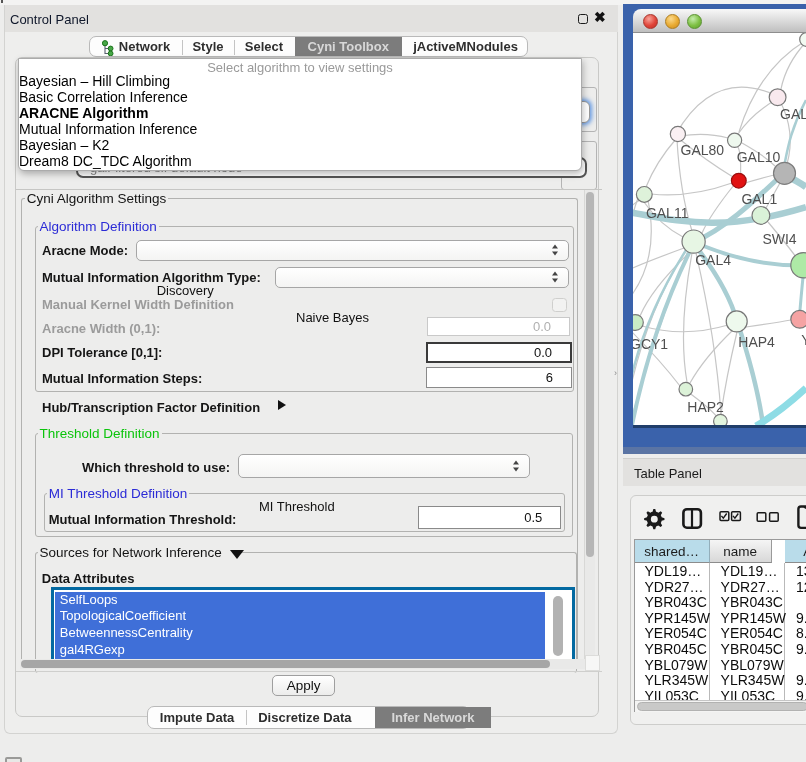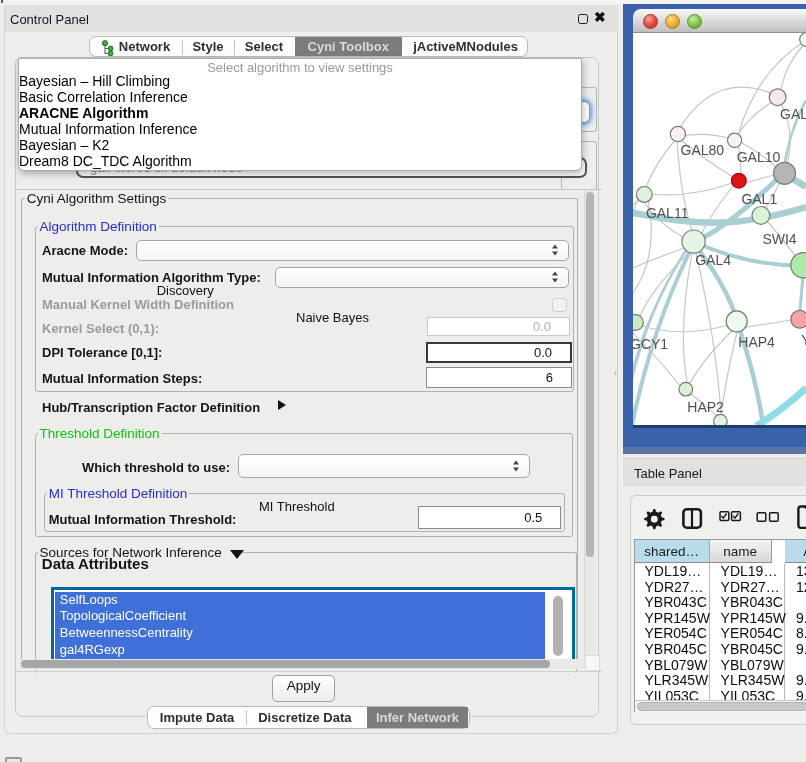--- a/index.html
+++ b/index.html
@@ -90,21 +90,21 @@
       <span class="ct">Discovery</span>
       <span class="arrs"></span>
     </div>
  <div class="lbl" style="left:37px;top:265px;">Mutual Information Algorithm Type:</div>
  <div class="combo" style="left:270px;top:261.5px;width:294px;height:21.5px;">
       <span class="ct">Naive Bayes</span>
       <span class="arrs"></span>
     </div>
  <div class="lbl dis" style="left:37px;top:291.5px;">Manual Kernel Width Definition</div>
  <div class="abs" style="left:547px;top:292.5px;width:14.5px;height:14.5px;background:#f2f2f1;border:1px solid #cfcfcd;border-radius:3.5px;box-sizing:border-box;"></div>
- <div class="lbl dis" style="left:37px;top:315.5px;">Kernel Select (0,1):</div>
+ <div class="lbl dis" style="left:37px;top:315.5px;">Aracne Width (0,1):</div>
  <div class="field" style="left:422px;top:311.5px;width:143px;height:19.5px;border:1px solid #c9c9c9;color:#b0b0b0;line-height:18px;">0.0</div>
  <div class="lbl" style="left:37px;top:340px;">DPI Tolerance [0,1]:</div>
  <div class="field" style="left:420.6px;top:337px;width:146.5px;height:21px;border:2px solid #3a3a3a;line-height:17.5px;">0.0</div>
  <div class="lbl" style="left:37px;top:365.5px;">Mutual Information Steps:</div>
  <div class="field" style="left:420.6px;top:361.6px;width:146.5px;height:21px;border:1px solid #8a8a8a;line-height:19.5px;">6</div>
  <div class="lbl" style="left:37px;top:394.5px;font-size:13px;">Hub/Transcription Factor Definition</div>
  <div class="abs" style="left:273px;top:395px;width:0;height:0;border-top:5.5px solid transparent;border-bottom:5.5px solid transparent;border-left:8px solid #111;"></div>
 
  <div class="group" style="left:29.5px;top:427.7px;width:538.5px;height:104px;">
   <div class="gtitle" style="left:2px;color:#0bc40b;">Threshold Definition</div>
@@ -117,45 +117,45 @@
  <div class="group" style="left:38.7px;top:487.8px;width:521px;height:39px;">
   <div class="gtitle" style="left:2px;color:#2b2bd6;">MI Threshold Definition</div>
  </div>
  <div class="lbl" style="left:43.7px;top:507px;">Mutual Information Threshold:</div>
  <div class="field" style="left:412.8px;top:501.3px;width:143.5px;height:23px;border:1px solid #8a8a8a;line-height:21px;">0.5</div>
 
  <div class="group" style="left:29.5px;top:546.5px;width:542px;height:121px;border-bottom:none;">
   <div class="gtitle" style="left:2px;">Sources for Network Inference&nbsp;&nbsp;&nbsp;&nbsp;</div>
  </div>
  <div class="abs" style="left:225px;top:545px;width:0;height:0;border-left:7px solid transparent;border-right:7px solid transparent;border-top:9px solid #111;"></div>
- <div class="lbl" style="left:36.8px;top:550px;font-size:15px;">Data Attributes</div>
+ <div class="lbl" style="left:36.8px;top:566px;font-size:13px;">Data Attributes</div>
 
  <div class="abs" style="left:46.3px;top:581.5px;width:524px;height:76px;background:#fff;border:3px solid #0369a1;box-sizing:border-box;">
   <div class="abs" style="left:1px;top:2px;width:490px;height:67.2px;background:#3f6fd8;color:#fff;
    font-size:13px;line-height:16.8px;padding-left:4.5px;box-sizing:border-box;">SelfLoops<br>TopologicalCoefficient<br>BetweennessCentrality<br>gal4RGexp</div>
   <div class="abs" style="left:499px;top:6px;width:9.5px;height:60px;background:#b2b2b2;border-radius:5px;"></div>
  </div>
 
  <div class="abs" style="left:579px;top:185px;width:10px;height:473px;background:#e9e9e8;border-left:1px solid #d8d8d6;"></div>
  <div class="abs" style="left:580.5px;top:186.5px;width:8px;height:365px;background:#b6b6b6;border-radius:4px;"></div>
  <div class="abs" style="left:15px;top:654px;width:570px;height:10px;background:#e9e9e8;"></div>
  <div class="abs" style="left:15.5px;top:655px;width:529px;height:8px;background:#a6a6a6;border-radius:4px;"></div>
 
  <div class="abs" style="left:580px;top:650px;width:13px;height:14px;background:#f7f7f6;border:1px solid #dcdcda;"></div>
 
  <div class="abs" style="left:11px;top:665.5px;width:586px;height:1px;background:#cfcfcd"></div>
- <div class="abs" style="left:267.2px;top:670.3px;width:63px;height:27px;background:linear-gradient(#ffffff,#ececeb);
+ <div class="abs" style="left:267.2px;top:670.3px;width:63px;height:21px;background:linear-gradient(#ffffff,#ececeb);
   border:1px solid #9f9f9f;border-radius:5px;box-sizing:border-box;text-align:center;font-size:13.5px;line-height:19px;color:#111;">Apply</div>
 
  <div class="abs" style="left:142px;top:700.5px;width:323.4px;height:23px;background:#fdfdfd;
   border:1px solid #b9b9b9;border-radius:7px;box-sizing:border-box;">
   <div class="seg" style="left:0;width:98px;">Impute Data</div>
   <div class="abs" style="left:98px;top:3px;width:1px;height:15px;background:#c4c4c4"></div>
   <div class="seg" style="left:98px;width:117.7px;">Discretize Data</div>
-  <div class="seg" style="left:219px;width:101px;background:#7c7c7c;color:#d9d9d9;">Infer Network</div>
+  <div class="seg" style="left:227px;width:116px;background:#7c7c7c;color:#d9d9d9;">Infer Network</div>
  </div>
 </div>
 
 <div class="abs" style="left:614px;top:368px;font-size:9px;color:#888;">›</div>
 
 <div class="abs" id="nw" style="left:623px;top:4px;width:183px;height:450px;background:#3a62ab;">
 
  <div class="abs" style="left:10px;top:5px;width:173px;height:24px;border-radius:8px 0 0 0;
   background:linear-gradient(#f8f8f8,#bfbfbf);border-bottom:1px solid #8e8e8e;box-sizing:border-box;">
   <div class="abs" style="left:10px;top:4.5px;width:15px;height:15px;border-radius:50%;

